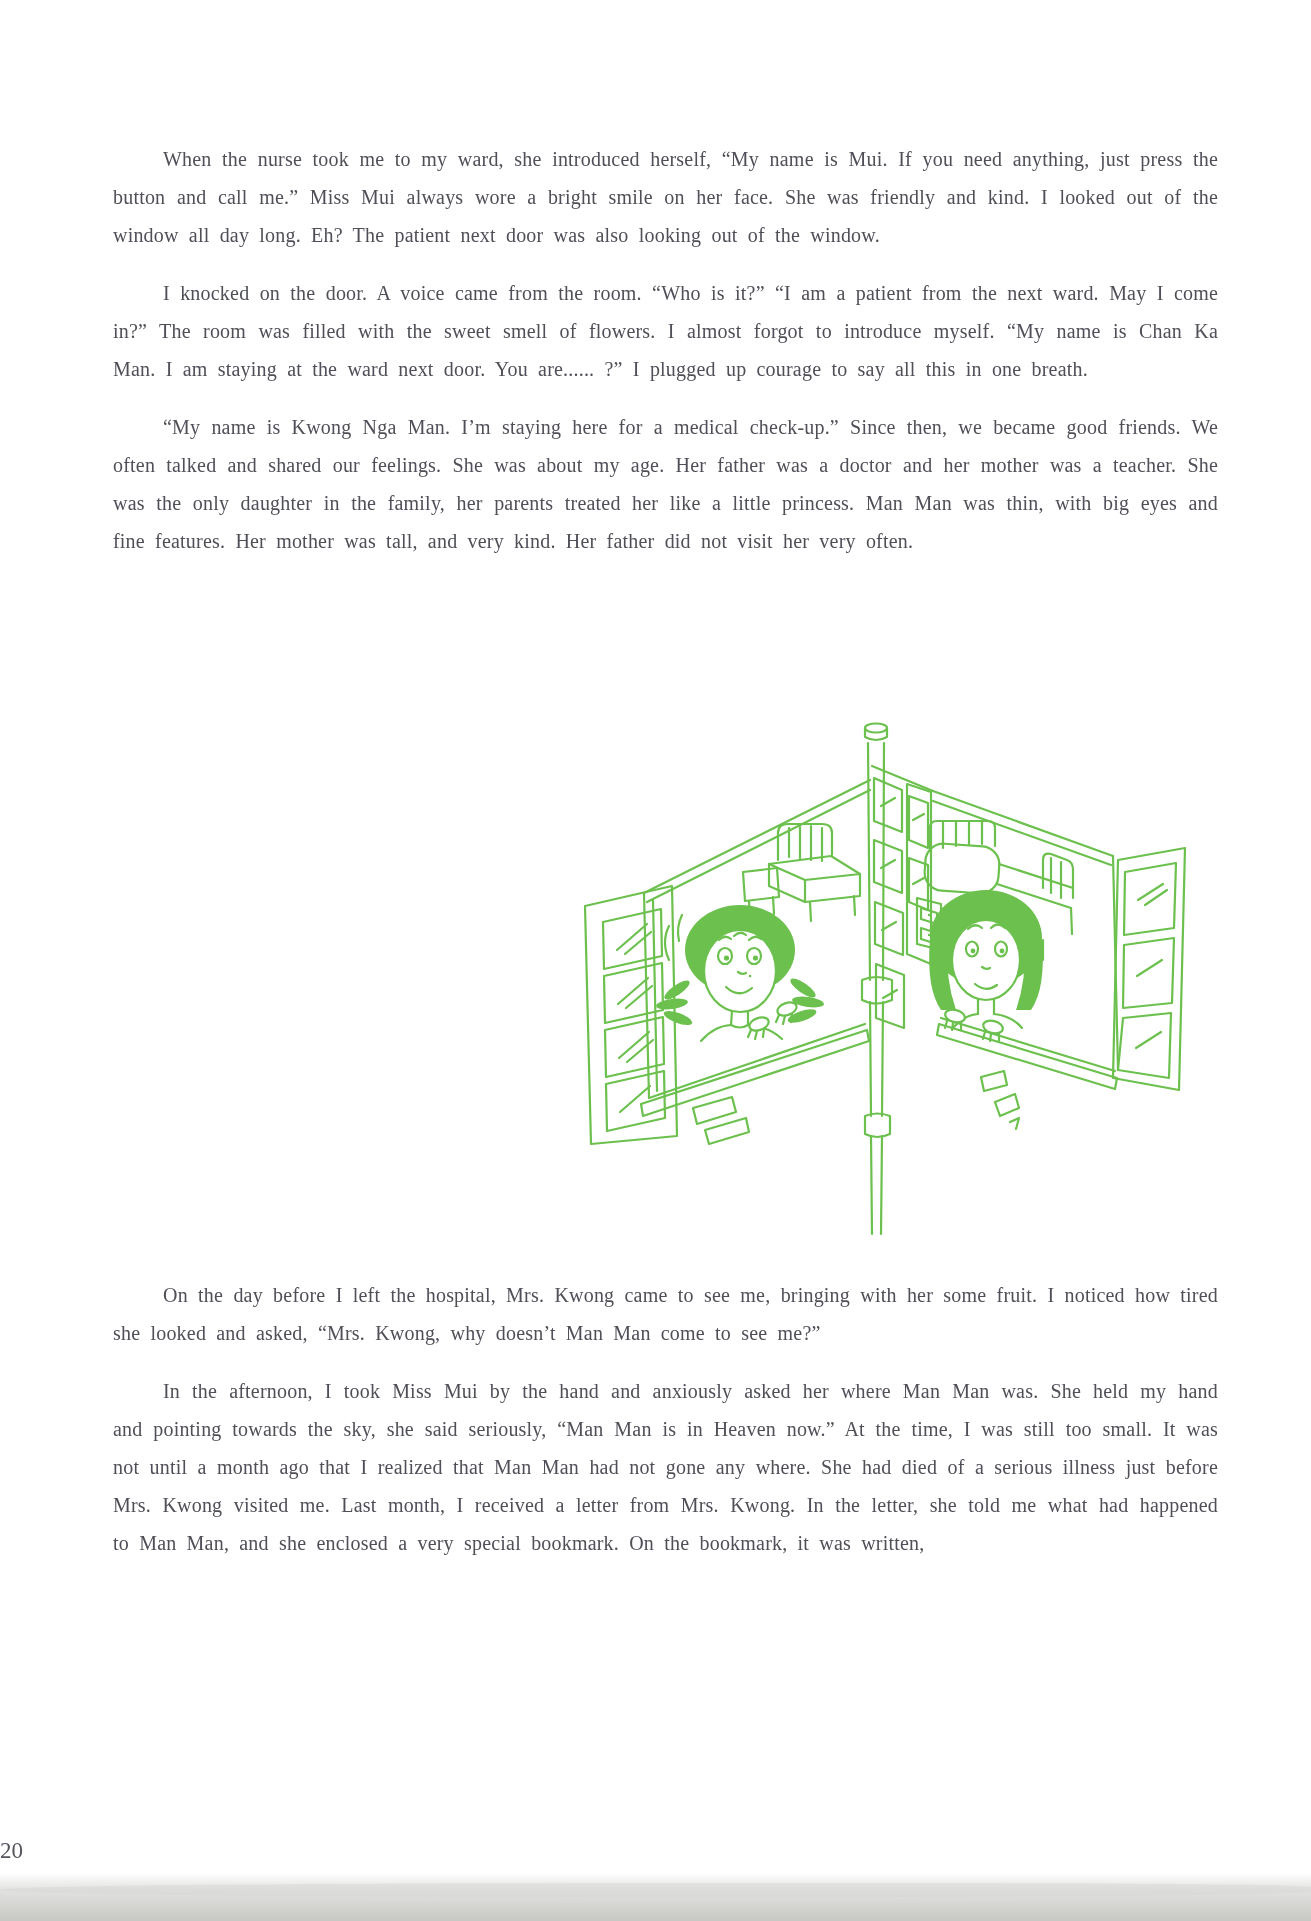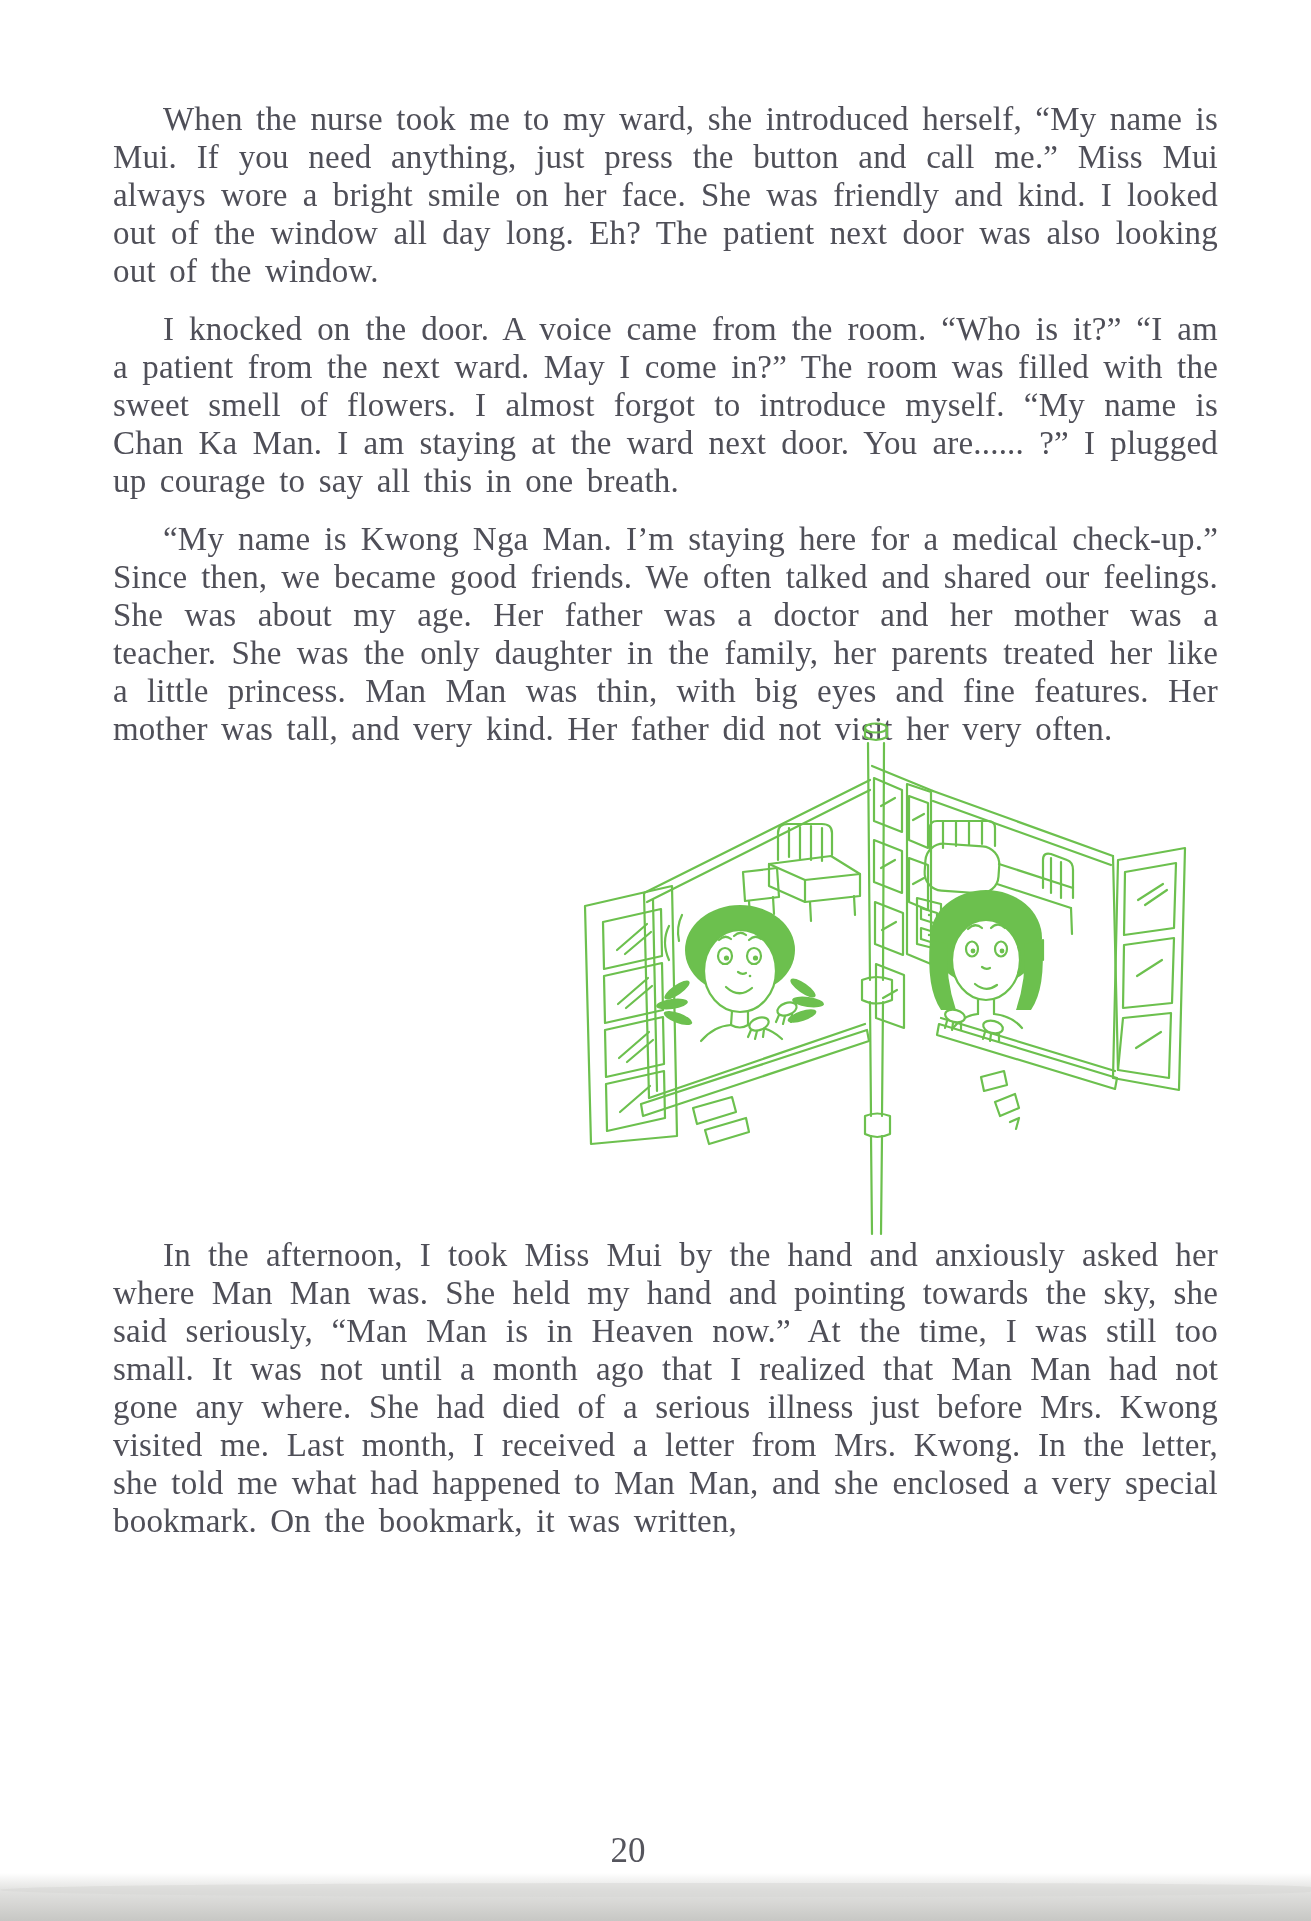--- a/index.html
+++ b/index.html
@@ -6,35 +6,34 @@
   .page{
     position:relative;
     width:1311px;height:1921px;
     background:#ffffff;
     overflow:hidden;
     font-family:"Liberation Serif","DejaVu Serif",serif;
   }
   .text-block{
     position:absolute;left:113px;width:1105px;
     color:#4f4f58;
-    font-size:33px;line-height:38px;
+    font-size:20px;line-height:38px;
     text-align:justify;
-    word-spacing:5px;letter-spacing:0.2px;
+    word-spacing:5px;letter-spacing:0.2px;margin-top:40px;
   }
   .text-block p{margin:0 0 20px 0;text-indent:50px;}
   .text-top{top:100px;}
   .text-bottom{top:1236px;}
   .illustration{
     position:absolute;left:573px;top:688px;
     width:622px;height:557px;
   }
   .page-number{
     position:absolute;top:1836px;left:0;width:1256px;
-    text-align:center;
-    color:#55555d;font-size:35px;line-height:30px;
+    color:#55555d;font-size:23px;line-height:30px;
   }
   .bottom-edge{
     position:absolute;left:0;right:0;bottom:0;height:48px;
     background:linear-gradient(to bottom,
       rgba(203,203,200,0) 0%,
       rgba(203,203,200,0.55) 35%,
       #c7c7c4 100%);
   }
   .bottom-edge::before{
     content:"";position:absolute;left:0;right:0;top:10px;height:14px;
@@ -248,19 +247,20 @@
         <path d="M297 314 L298 428"></path>
         <path d="M310 314 L309 428"></path>
         <path d="M292 428 Q304 423 317 428 L317 446 Q304 452 292 446 Z"></path>
         <path d="M298 448 L299 546"></path>
         <path d="M309 448 L308 546"></path>
       </g>
     </g>
   </svg>
 
   <div class="text-block text-bottom">
+    <p>On the day before I left the hospital, Mrs. Kwong came to see me, bringing with her some fruit. I noticed how tired she looked and asked, “Mrs. Kwong, why doesn’t Man Man come to see me?”</p>
     <p>In the afternoon, I took Miss Mui by the hand and anxiously asked her where Man Man was.  She held my hand and pointing towards the sky, she said seriously, “Man Man is in Heaven now.”  At the time, I was still too small. It was not until a month ago that I realized that Man Man had not gone any where. She had died of a serious illness just before Mrs. Kwong visited me. Last month, I received a letter from Mrs. Kwong. In the letter, she told me what had happened to Man Man, and she enclosed a very special bookmark. On the bookmark, it was written,</p>
   </div>
 
   <div class="page-number">20</div>
 
   <div class="bottom-edge"></div>
 </div>
 
 </body></html>

